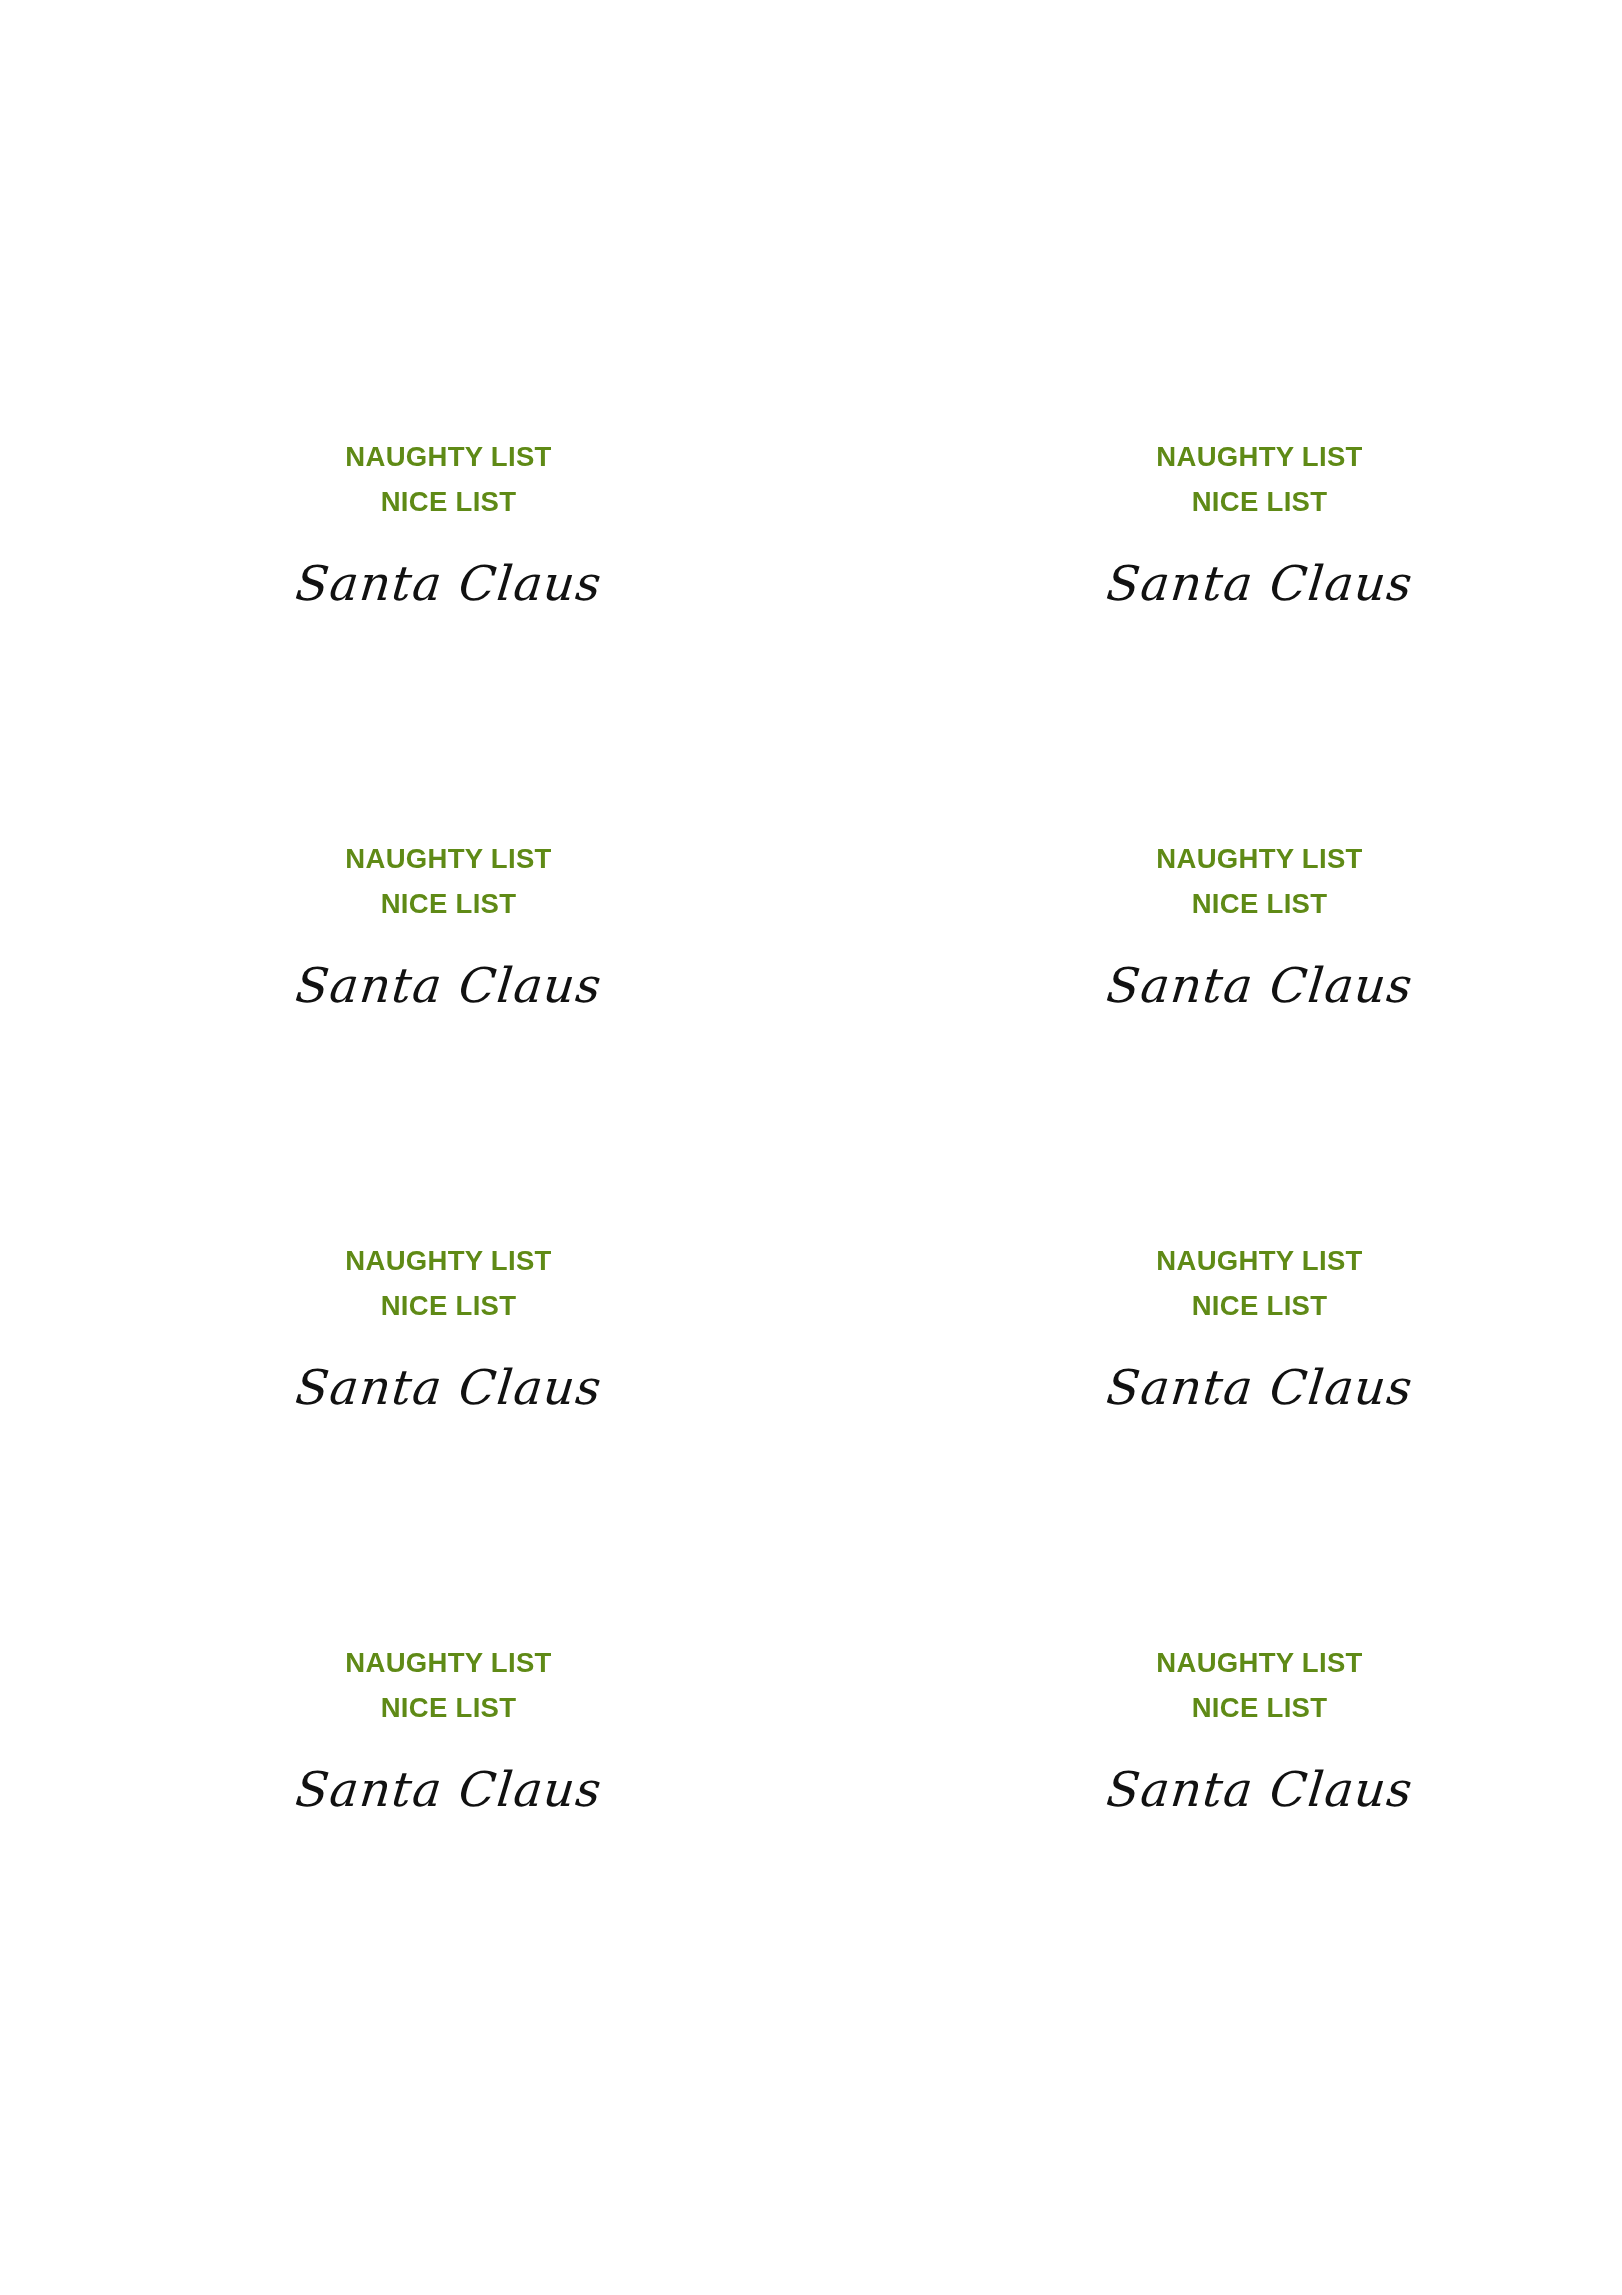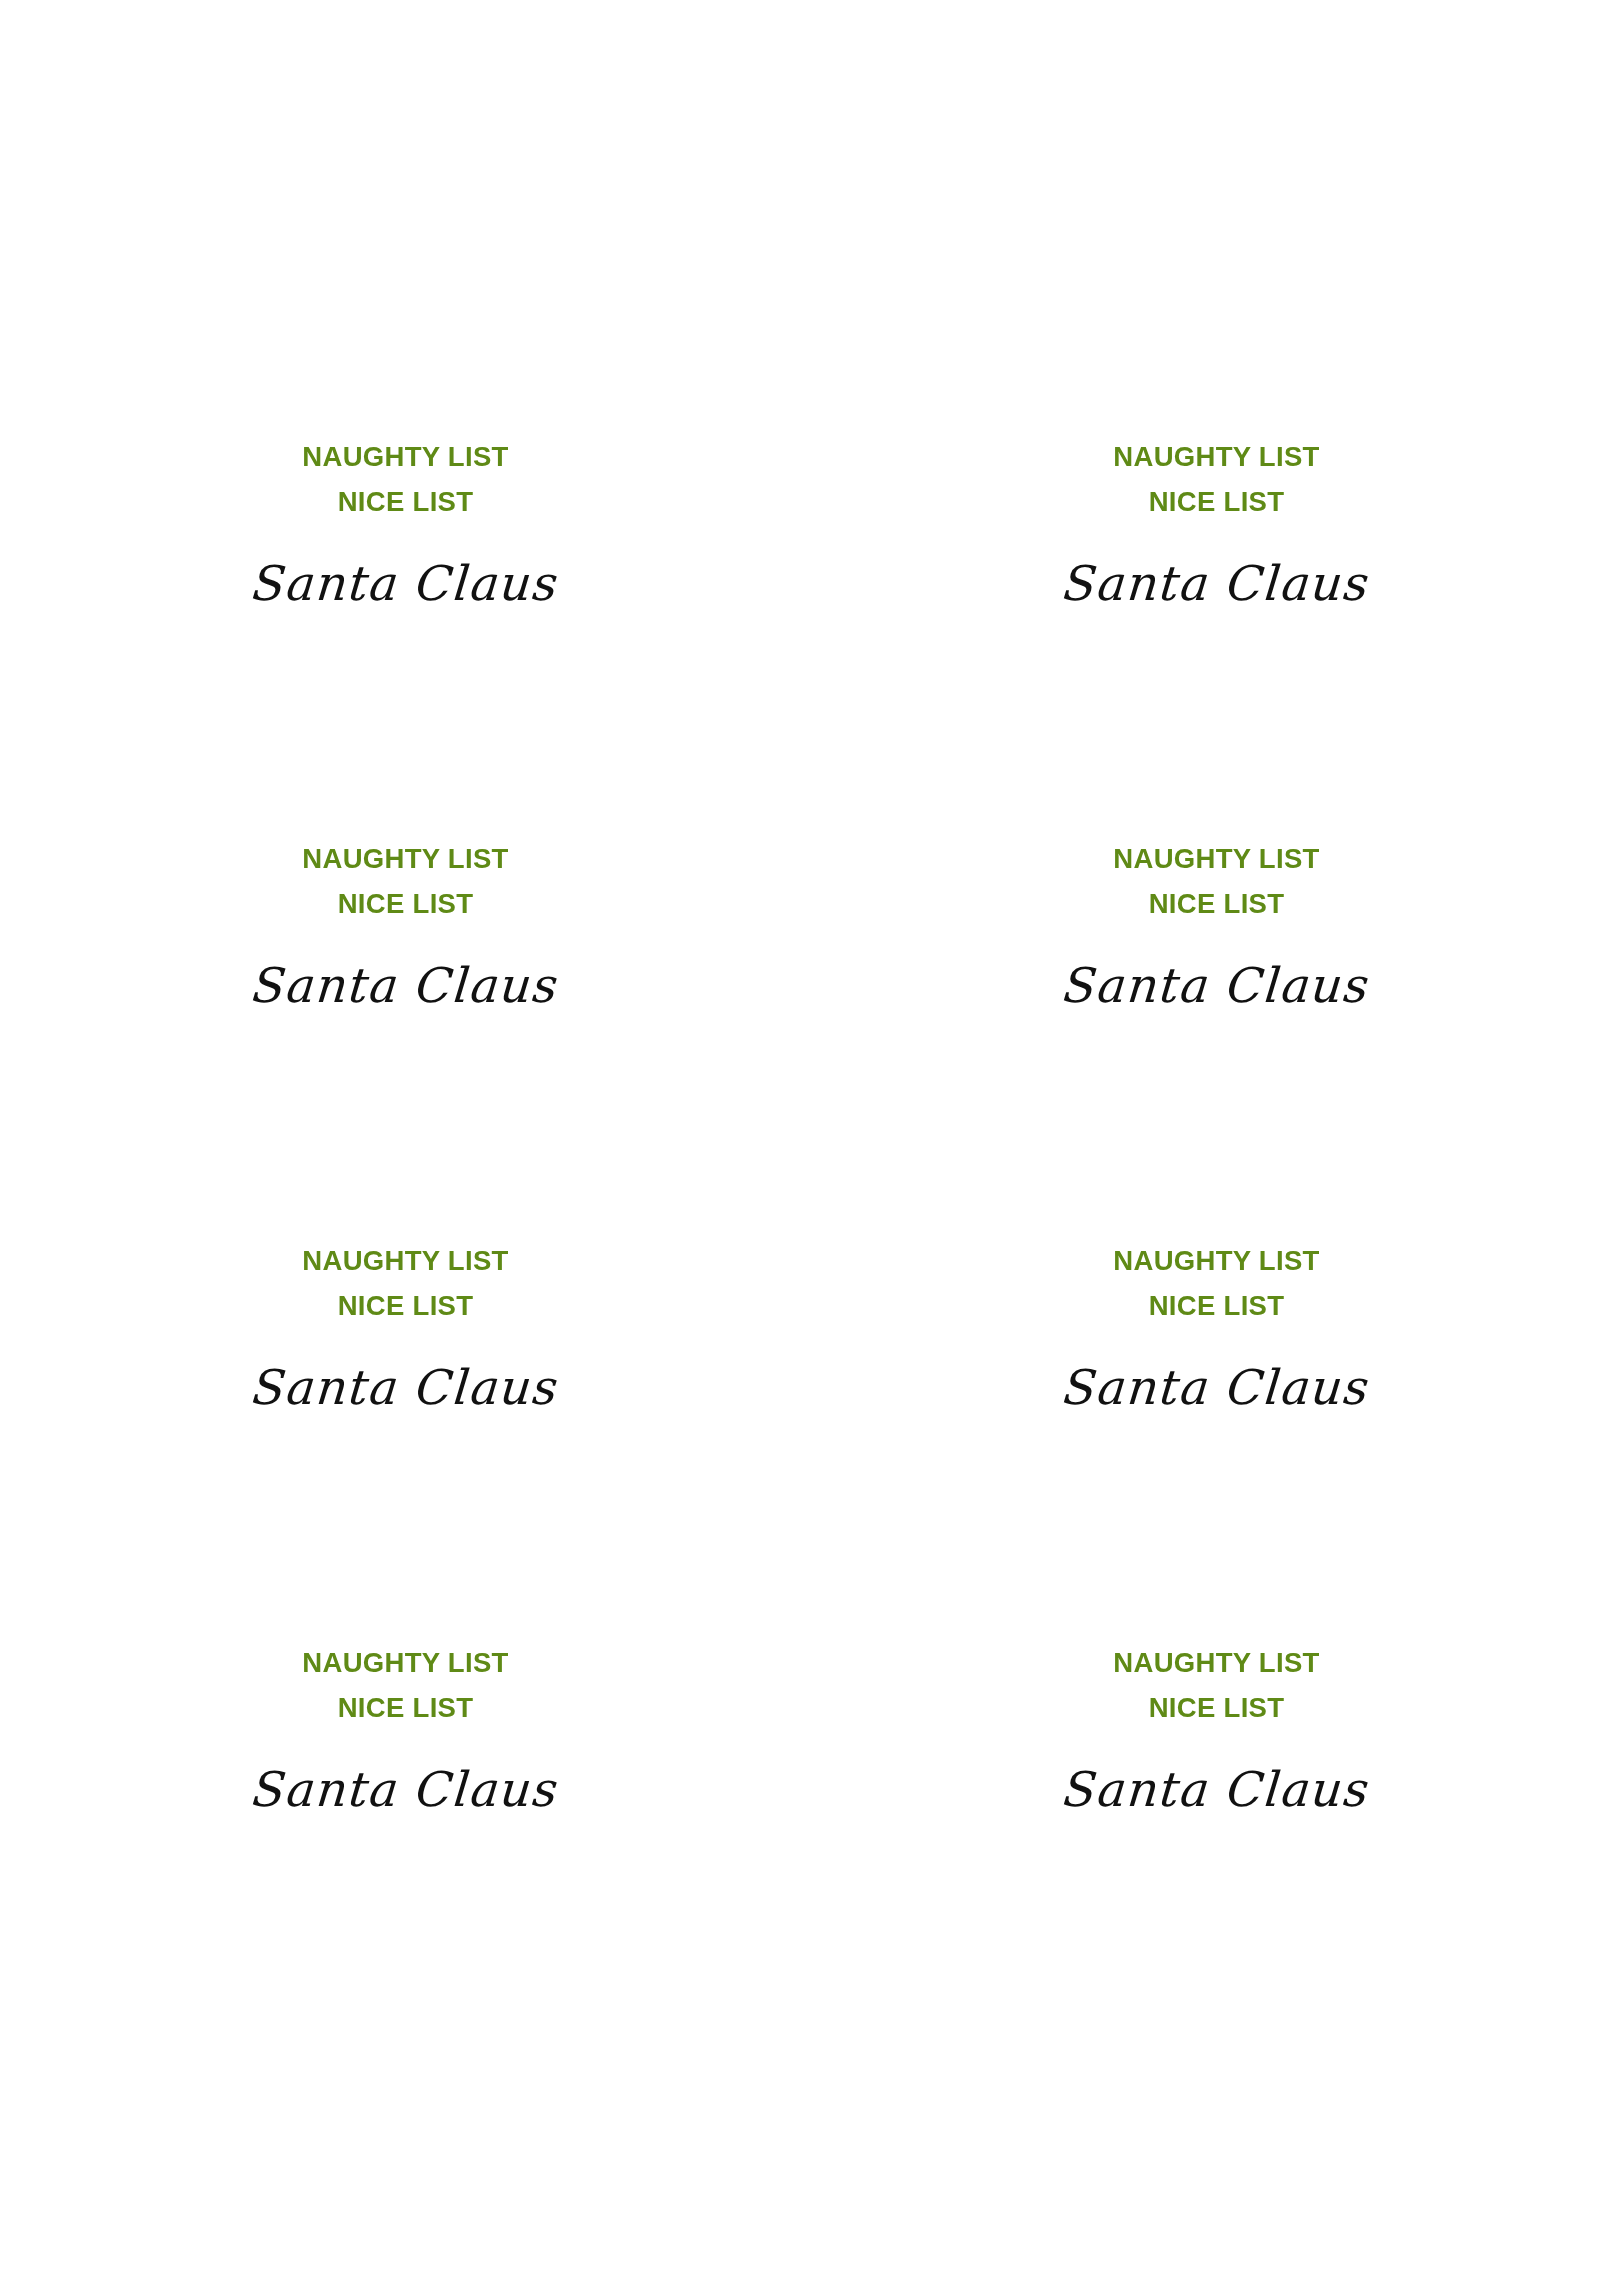--- a/index.html
+++ b/index.html
@@ -22,20 +22,21 @@
   }
 
   .label-grid {
     position: absolute;
     left: 0;
     top: 402px;
     width: 1464px;
     display: grid;
     grid-template-columns: 811px 811px;
     grid-template-rows: 402px 402px 402px 402px;
+    padding-left: 43px;
   }
 
   .label-card {
     position: relative;
     box-sizing: border-box;
   }
 
   .label-inner {
     position: absolute;
     left: 50%;

